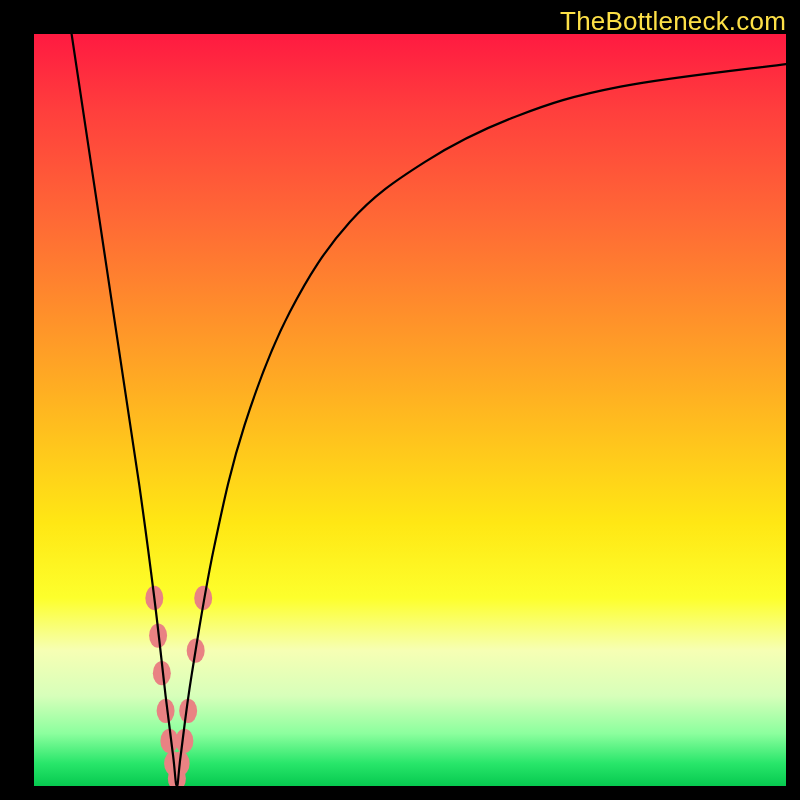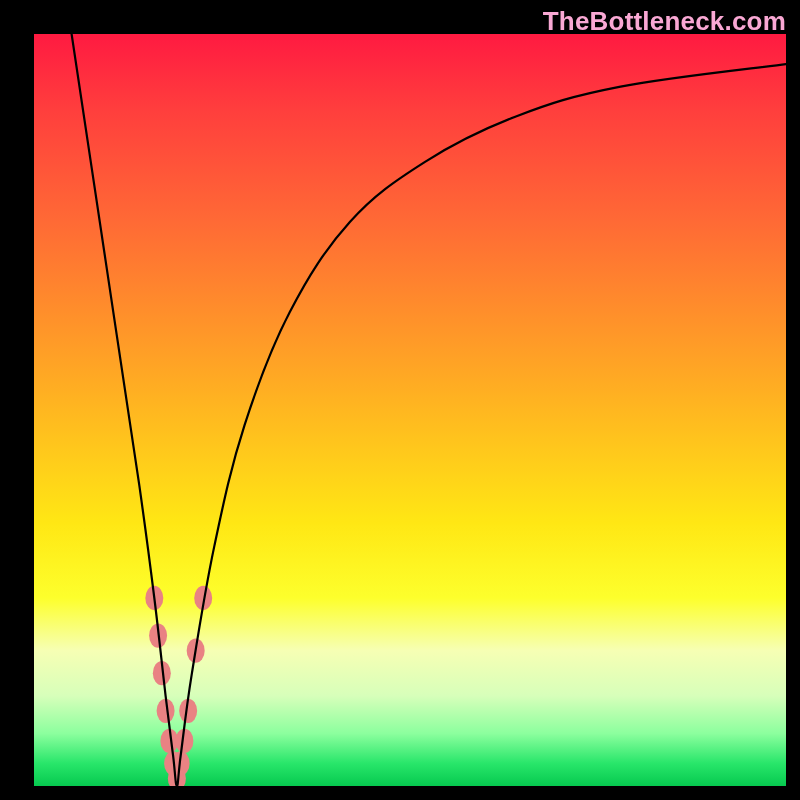--- a/index.html
+++ b/index.html
@@ -35,23 +35,23 @@
       #f6ffb4 82%,
       #d7ffba 88%,
       #8cff9e 93%,
       #28e66a 97%,
       #06c94f 100%);
   }
   .watermark {
     position: absolute;
     top: 6px;
     right: 14px;
-    color: #f9a8d4;
+    color: #fde047;
     font-size: 26px;
-    font-weight: 700;
+    font-weight: 400;
     letter-spacing: 0.2px;
     user-select: none;
   }
   svg.curve {
     position: absolute;
     top: 0;
     left: 0;
     width: 752px;
     height: 752px;
   }

